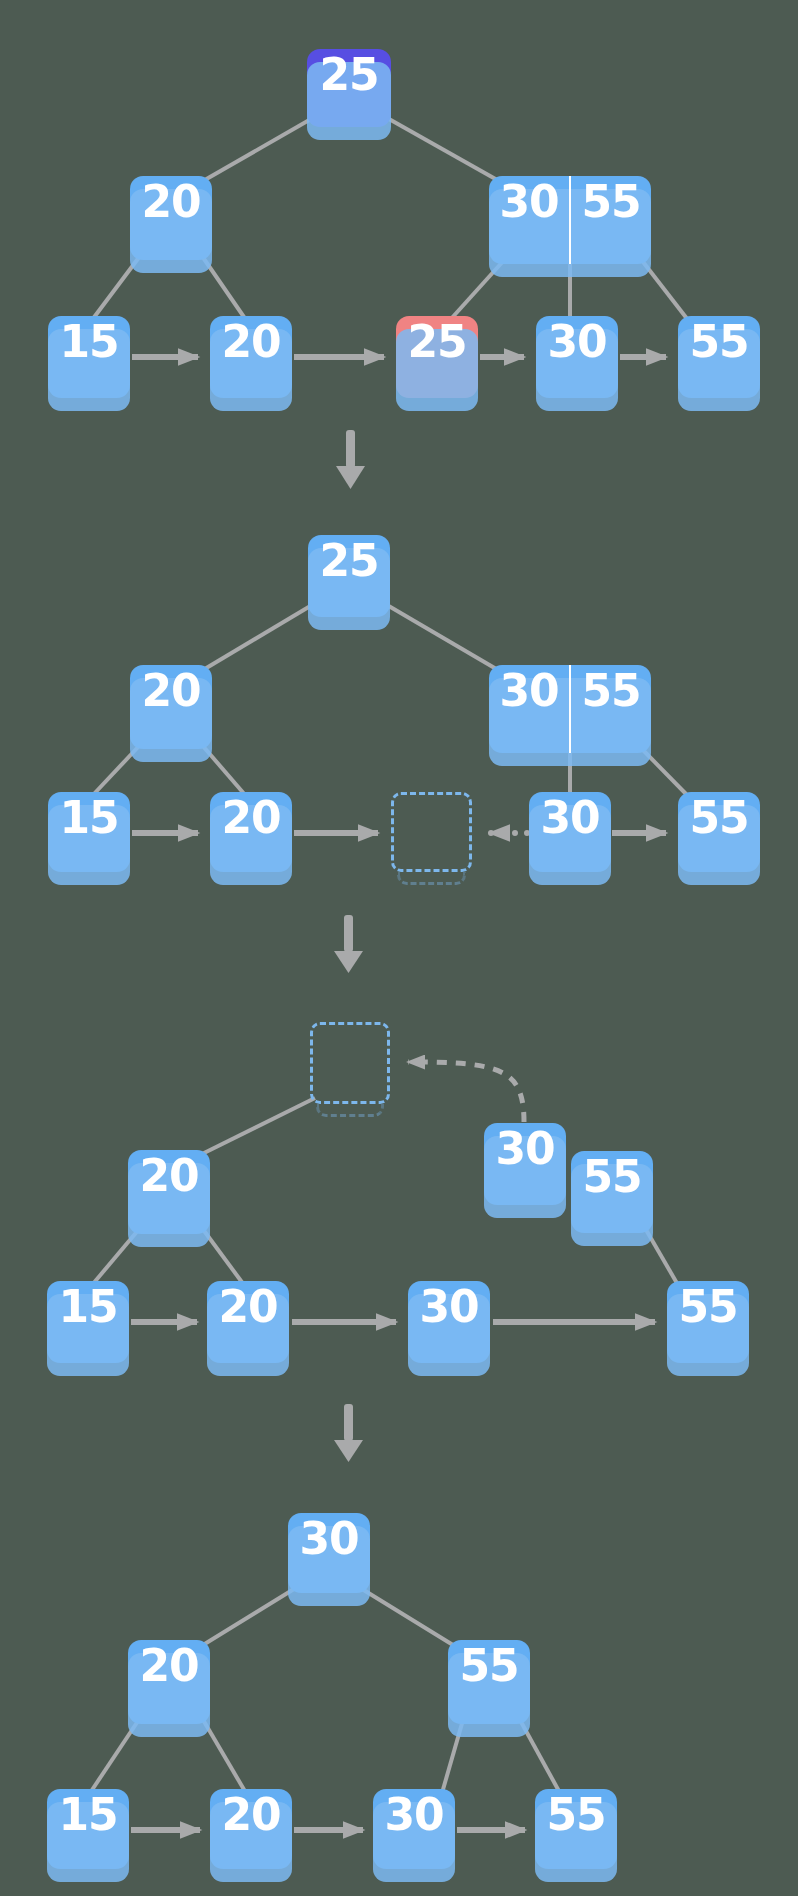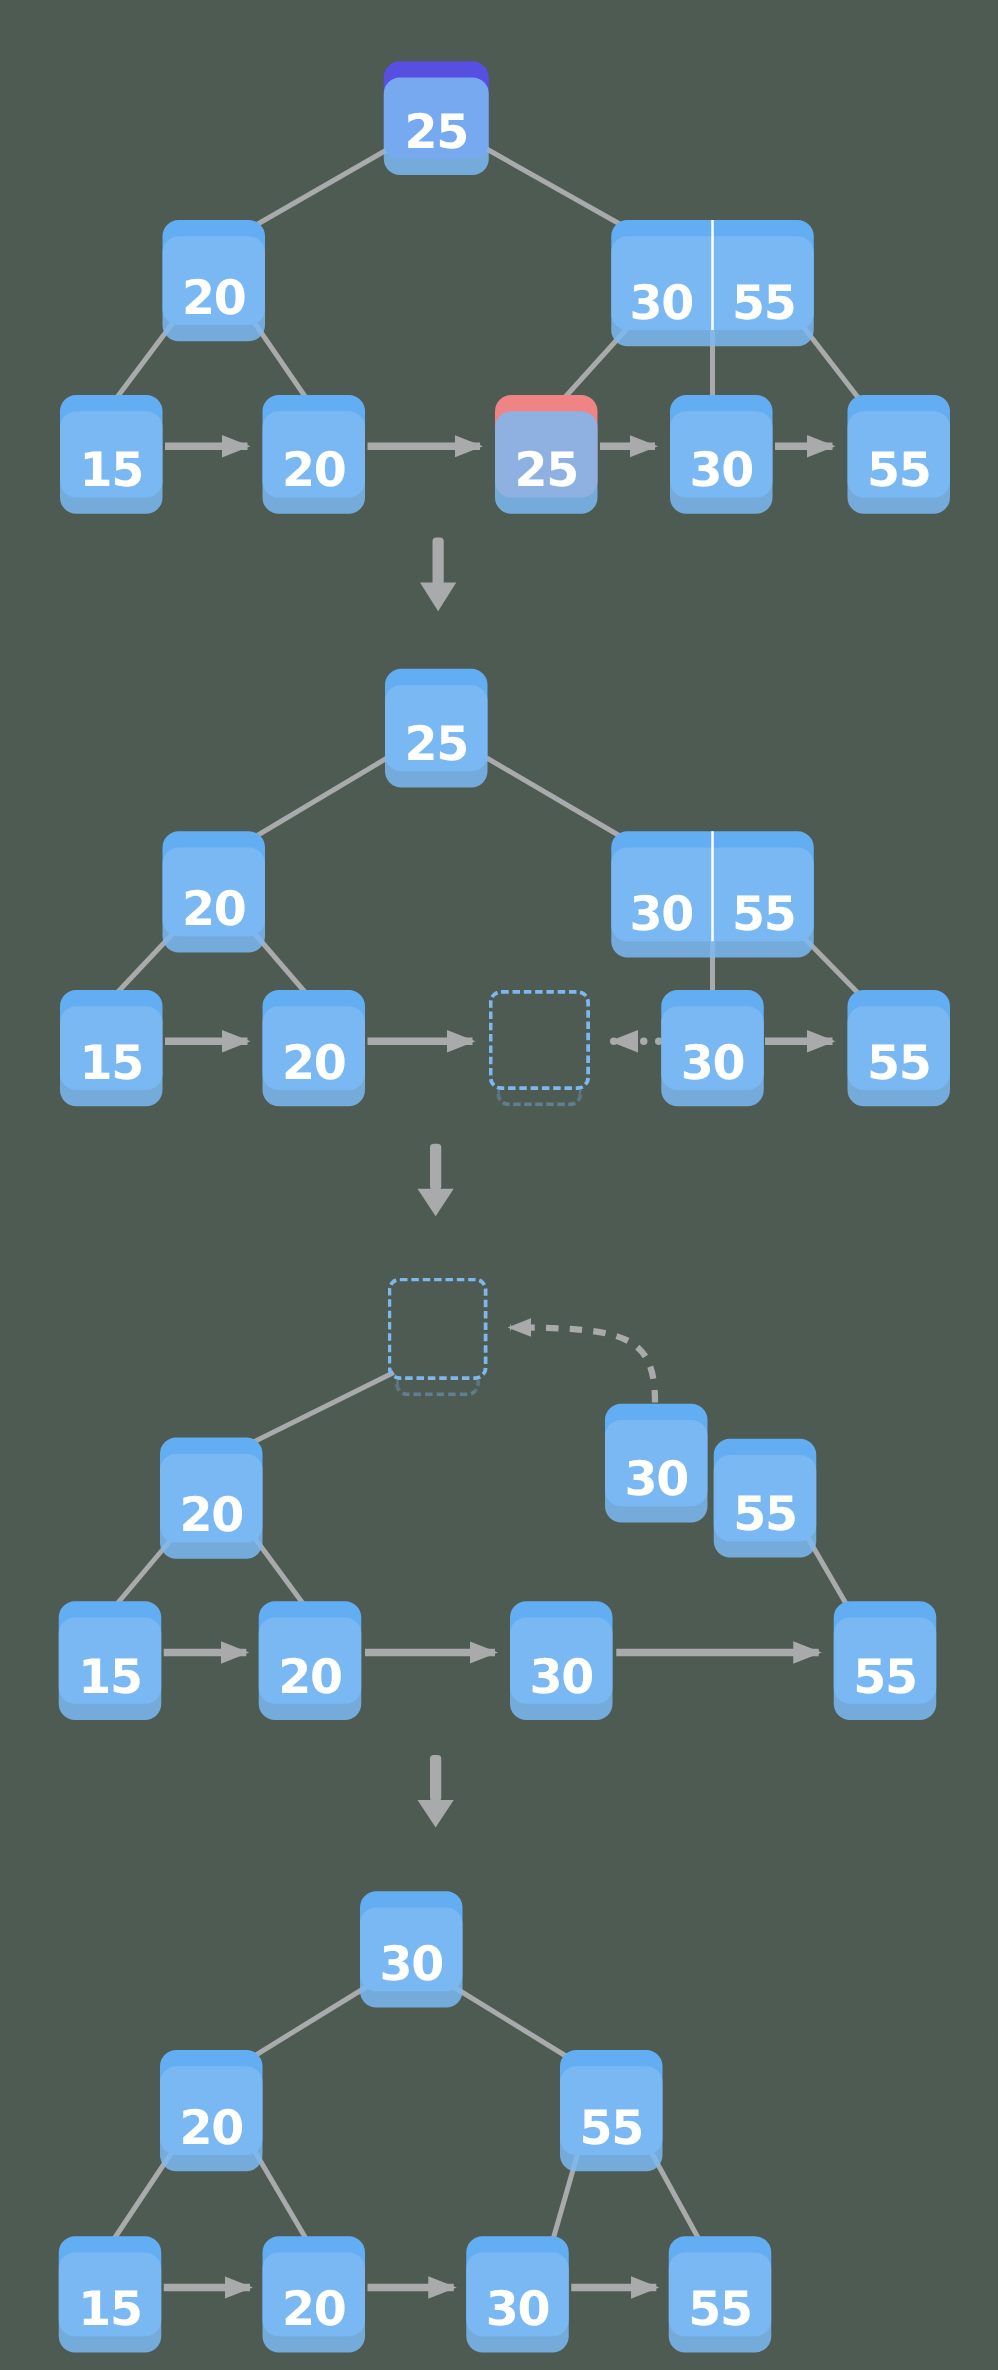--- a/index.html
+++ b/index.html
@@ -4,23 +4,23 @@
 <style>
   :root{
     --background:#4d5b52; --node-blue:#63aef3; --node-purple:#574ee2; --node-red:#f08383;
     --edge-gray:#a9aaab; --ghost-border:#7db7ec; --text:#ffffff; --shadow-blue:rgba(125,186,242,.85);
   }
   html,body{margin:0;padding:0;}
   body{background:var(--background);font-family:"DejaVu Sans","Liberation Sans",sans-serif;}
   .canvas{position:relative;width:798px;height:1896px;background:var(--background);overflow:hidden;}
   .edges{position:absolute;left:0;top:0;z-index:1;}
   .node{
-    position:absolute;z-index:2;display:flex;align-items:flex-end;justify-content:center;
+    position:absolute;z-index:2;display:flex;align-items:flex-start;justify-content:center;
     background:var(--node-blue);border-radius:13px;color:var(--text);
-    font-weight:bold;font-size:38px;letter-spacing:-1px;
+    font-weight:bold;font-size:44px;letter-spacing:-1px;
   }
   .node::after{
     content:"";position:absolute;left:0;right:0;top:13px;bottom:-13px;
     background:var(--shadow-blue);border-radius:13px;z-index:-1;
   }
   .node.purple{background:var(--node-purple);}
   .node.red{background:var(--node-red);}
   .node.double{justify-content:space-between;}
   .node.double .cell{flex:1;text-align:center;}
   .node.double .divider{width:2px;align-self:stretch;background:#fff;}

